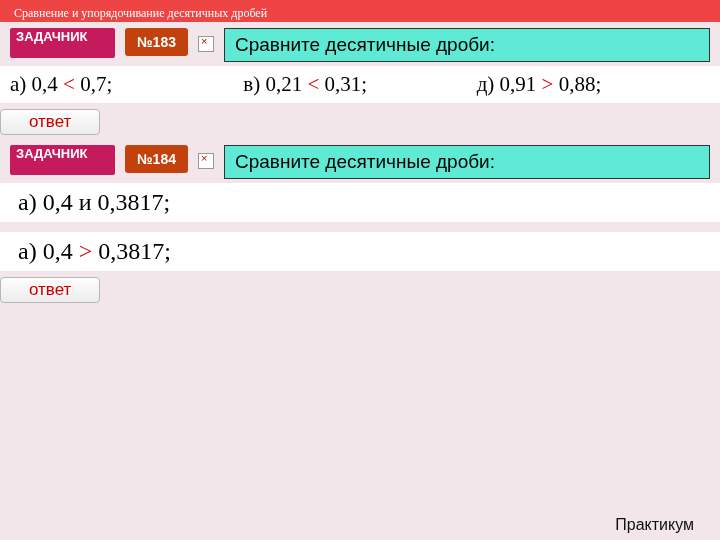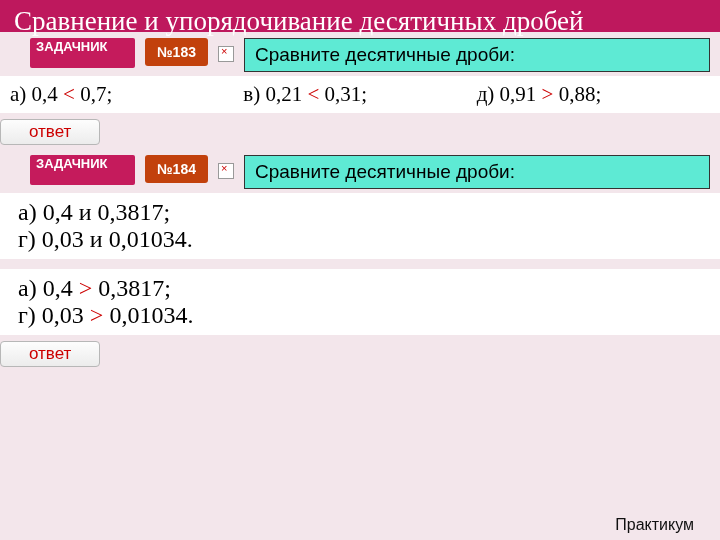--- a/index.html
+++ b/index.html
@@ -5,33 +5,32 @@
   * { box-sizing: border-box; margin: 0; padding: 0; }
   body {
     width: 720px;
     height: 540px;
     background: #f3e6eb;
     font-family: Arial, sans-serif;
     overflow: hidden;
     position: relative;
   }
   .title-bar {
-    background: #be185d;
+    background: #ef4444;
     color: #fff;
-    font-size: 27px;
+    font-size: 12px;
     padding: 6px 14px;
     font-family: "Times New Roman", serif;
-    height: 32px;
+    height: 22px;
   }
   .task-header {
     display: flex;
     align-items: flex-start;
     gap: 10px;
     padding: 6px 10px 4px 10px;
-    margin-left: 20px;
   }
   .badge-zadachnik {
     background: #c51b5c;
     color: #fff;
     font-weight: bold;
     font-size: 13px;
     padding: 2px 6px 2px 6px;
     width: 105px;
     height: 30px;
     line-height: 13px;
@@ -149,31 +148,27 @@
 <div class="task-header">
   <div class="badge-zadachnik">ЗАДАЧНИК</div>
   <div class="badge-num">№184</div>
   <div class="missing-icon"></div>
   <div class="instruction">Сравните десятичные дроби:</div>
 </div>
 
 <div class="problem-block big">
   <div class="row">
     <div class="cell">а)  0,4  и  0,3817;</div>
-    <div class="cell">г)  0,03  и  0,01034.</div>
   </div>
 </div>
 <div class="sep"></div>
 <div class="problem-block big">
   <div class="row">
     <div class="cell">
       <span>а)  0,4 </span><span class="gt">&gt;</span><span> 0,3817;</span>
-    </div>
-    <div class="cell">
-      <span>г)  0,03 </span><span class="gt">&gt;</span><span> 0,01034.</span>
     </div>
   </div>
 </div>
 
 <div class="answer-row">
   <button class="answer-btn">ответ</button>
 </div>
 
 <div class="footer">Практикум</div>
 

